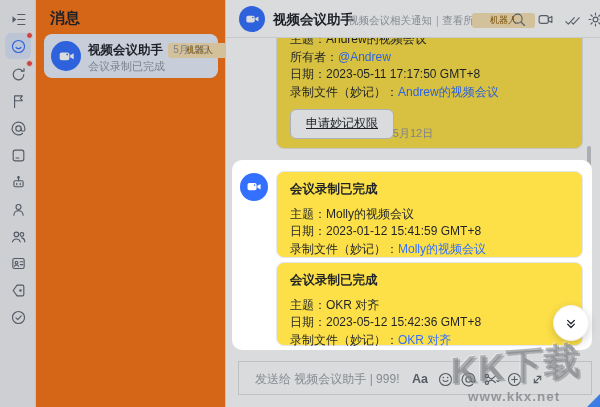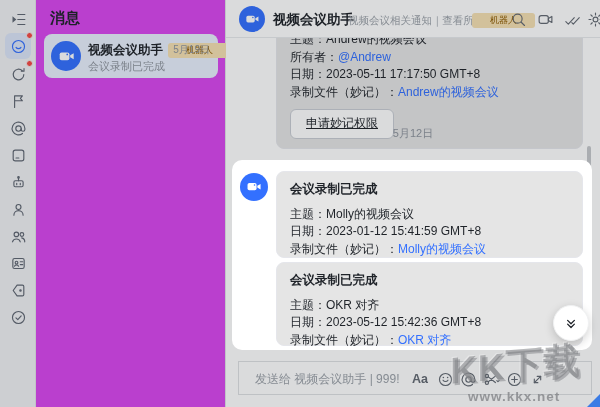--- a/index.html
+++ b/index.html
@@ -16,21 +16,21 @@
               display:flex; align-items:center; justify-content:center;
               border-radius:6px; cursor:pointer; }
   .rail-btn.selected { background:#DCE5F8; }
   .rail-btn svg { width:17px; height:17px; stroke:#5F6672; fill:none;
                   stroke-width:1.6; stroke-linecap:round; stroke-linejoin:round; }
   .rail-btn.selected svg { stroke:#3370FF; }
   .rail-badge { position:absolute; top:-1px; right:-2px; width:7px; height:7px;
                 border-radius:50%; background:#F54A45; border:1.5px solid #F0F1F3; }
   
   .convlist { position:absolute; left:36px; top:0; width:190px; height:407px;
-              background:#d946ef; border-right:1px solid #E2E4E7; z-index:1; }
+              background:#f97316; border-right:1px solid #E2E4E7; z-index:1; }
   .convlist-title { position:absolute; left:14px; top:9px; font-size:15px;
                     font-weight:bold; color:#1F2329; }
   .conv-item { position:absolute; left:8px; top:34px; width:174px; height:44px;
                background:#E9F0FD; border-radius:8px; cursor:pointer; }
   .avatar { border-radius:50%; background:#3370FF; display:flex;
             align-items:center; justify-content:center; }
   .conv-item .avatar { position:absolute; left:7px; top:7px; width:30px; height:30px; }
   .avatar svg { width:62%; height:62%; }
   .conv-title { position:absolute; left:44px; top:8px; font-size:12.5px;
                 color:#1F2329; font-weight:bold; white-space:nowrap; }
@@ -49,21 +49,21 @@
   .chat-title { position:absolute; left:47px; top:11px; font-size:13.5px;
                 font-weight:bold; color:#1F2329; white-space:nowrap; }
   .chat-subtitle { position:absolute; left:122px; top:14px; width:124px;
                    font-size:10.5px; color:#9CA2A9; white-space:nowrap;
                    overflow:hidden; }
   .chat-header .bot-badge { position:absolute; left:246px; top:13px; margin:0; }
   .hicon { position:absolute; top:11px; width:17px; height:17px; cursor:pointer; }
   .hicon svg { width:17px; height:17px; stroke:#646A73; fill:none;
                stroke-width:1.6; stroke-linecap:round; stroke-linejoin:round; }
   
-  .msg-card { background:#e5e5e5; border:1px solid #E5E6EB; border-radius:8px;
+  .msg-card { background:#fde047; border:1px solid #E5E6EB; border-radius:8px;
               padding:9px 13px; font-size:12px; color:#1F2329; line-height:17.5px; }
   .partial-card { position:absolute; left:276px; top:21px; width:307px; z-index:2; }
   .link { color:#3370FF; cursor:pointer; text-decoration:none; }
   .perm-btn { display:inline-block; margin-top:8px; padding:5px 15px;
               border:1px solid #C9CDD4; border-radius:6px; background:#fff;
               font-size:12px; color:#1F2329; cursor:pointer;text-decoration:underline; }
   .date-divider { position:absolute; left:226px; top:126px; width:374px;
                   text-align:center; font-size:11px; color:#8F959E; z-index:2; }
   .scroll-thumb { position:absolute; left:587px; top:146px; width:4px; height:26px;
                   background:#C7C9CC; border-radius:2px; z-index:2; }

